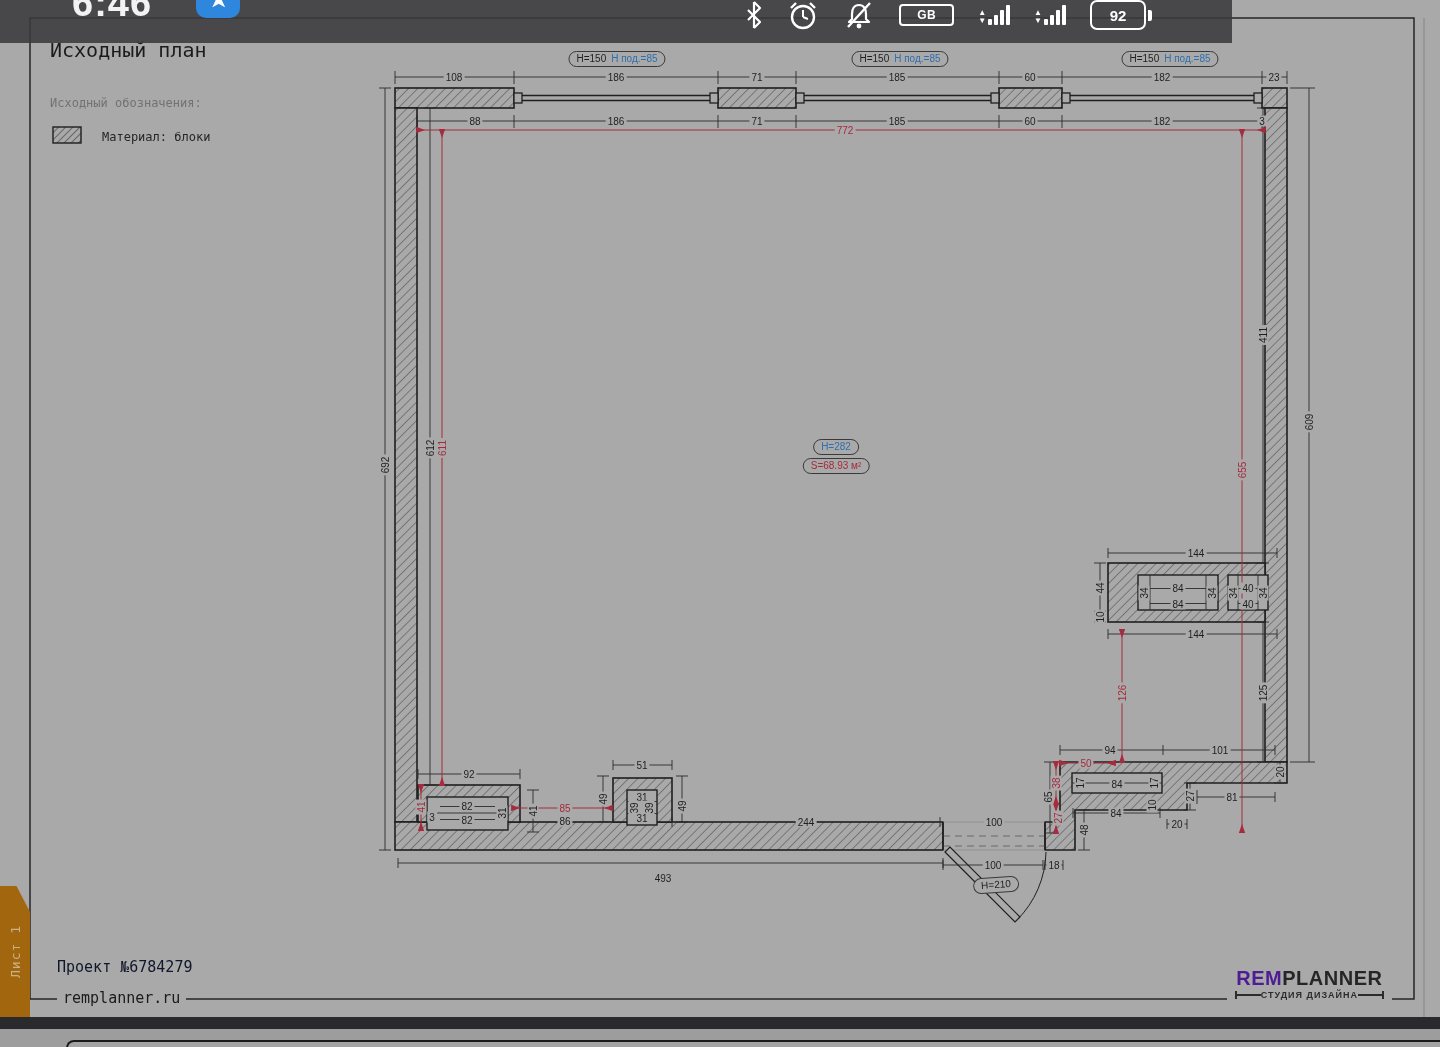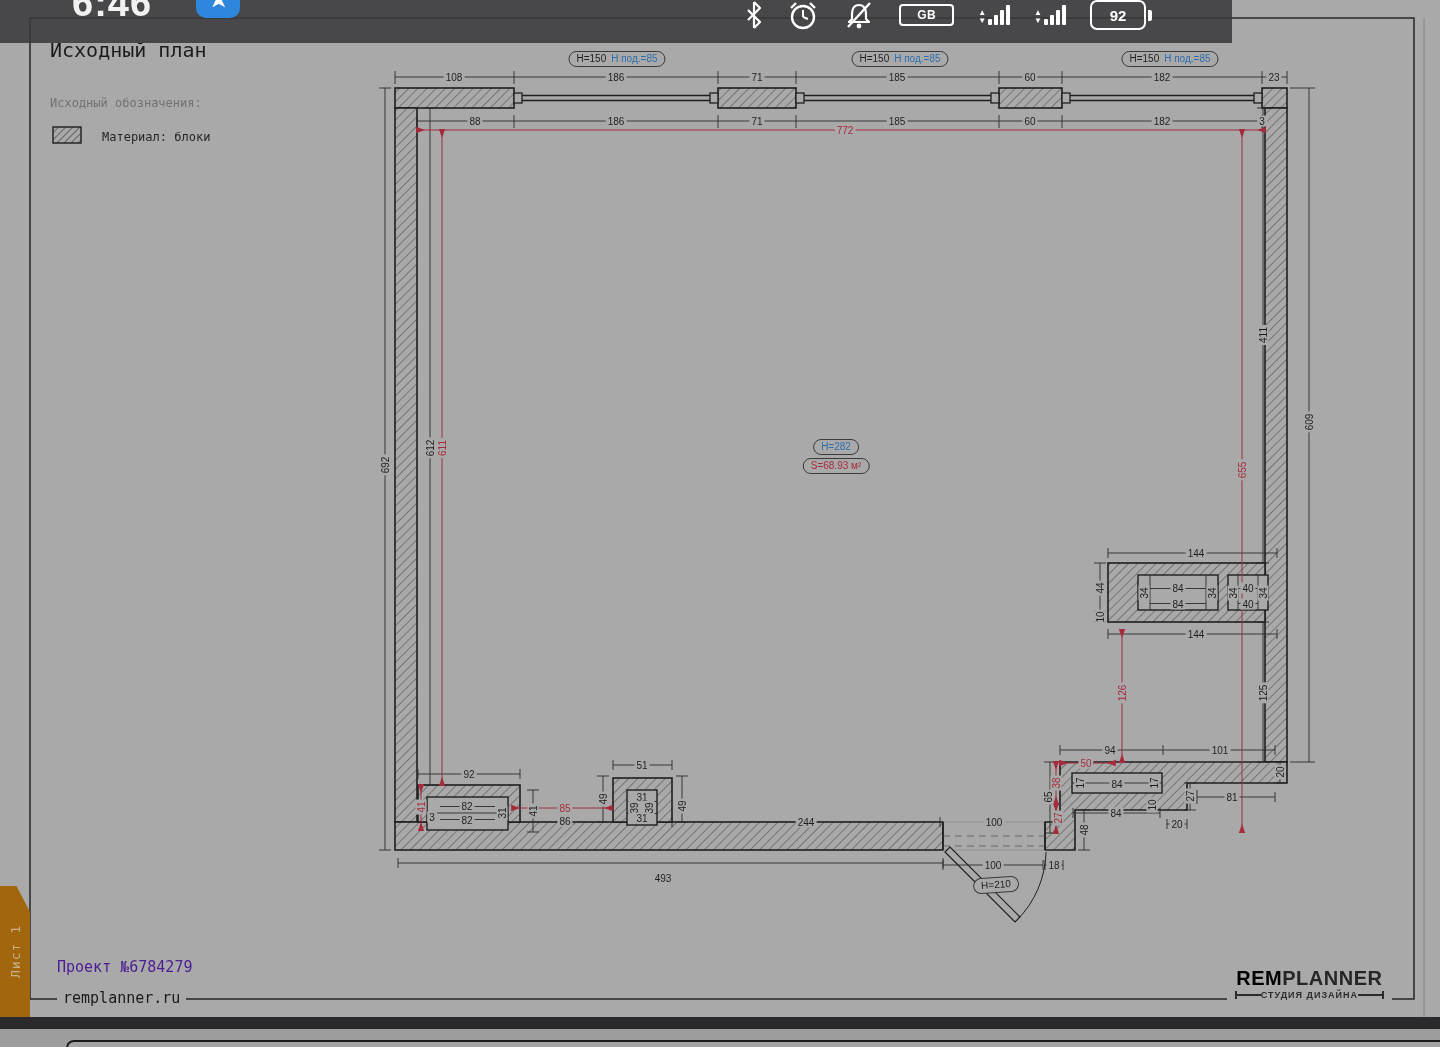--- a/index.html
+++ b/index.html
@@ -27,33 +27,33 @@
   #sb-batt .shell{width:52px;height:26px;border:2.5px solid #fff;border-radius:7px;
         display:flex;align-items:center;justify-content:center;
         color:#fff;font-size:15px;font-weight:bold;}
   #sb-batt .nub{width:4px;height:11px;background:#fff;border-radius:0 2px 2px 0;margin-left:2px;}
   
   .mono{font-family:"DejaVu Sans Mono",monospace;}
   #title{position:absolute;left:50px;top:38px;font-size:20px;color:#1b1b1b;z-index:10;}
   #legend-head{position:absolute;left:50px;top:96px;font-size:12px;color:#727272;z-index:10;}
   #legend-item{position:absolute;left:52px;top:126px;display:flex;align-items:flex-end;gap:20px;z-index:10;}
   #legend-item .lab{font-size:12px;color:#262626;}
-  #project{position:absolute;left:57px;top:958px;font-size:15px;color:#4c1d95;z-index:10;}
+  #project{position:absolute;left:57px;top:958px;font-size:15px;color:#0f172a;z-index:10;}
   #site{position:absolute;left:57px;top:989px;font-size:15px;color:#1b1b1b;z-index:10;
         background:#a9a9a9;padding:0 6px;}
   
   #sheet-tab{position:absolute;left:0;top:886px;width:30px;height:131px;background:#a2660e;
      clip-path:polygon(0 0,55% 0,100% 26px,100% 100%,0 100%);z-index:20;
      display:flex;align-items:center;justify-content:center;}
   #sheet-tab span{writing-mode:vertical-rl;transform:rotate(180deg);color:#c9b287;
      font-size:13px;letter-spacing:1px;}
   
   #logo{position:absolute;right:48px;top:968px;z-index:10;text-align:center;background:#a9a9a9;padding:0 8px;}
   #logo .row1{font-size:20px;font-weight:bold;letter-spacing:0.5px;line-height:20px;}
-  #logo .rem{color:#000000;} #logo .planner{color:#262626;}
+  #logo .rem{color:#4c1d95;} #logo .planner{color:#262626;}
   #logo .row2{display:flex;align-items:center;gap:0;margin-top:2px;}
   #logo .row2 .ln{height:2px;width:26px;background:#2c2c2c;position:relative;}
   #logo .row2 .ln::before,#logo .row2 .ln::after{content:"";position:absolute;top:-3px;width:2px;height:8px;background:#2c2c2c;}
   #logo .row2 .ln.l::before{left:0;} #logo .row2 .ln.l::after{display:none;}
   #logo .row2 .ln.r::after{right:0;} #logo .row2 .ln.r::before{display:none;}
   #logo .sub{font-size:9px;font-weight:bold;color:#2c2c2c;letter-spacing:1px;}
   
   #strip{position:absolute;left:0;top:1017px;width:1440px;height:12px;background:#2a2a2c;z-index:25;}
   #below{position:absolute;left:0;top:1029px;width:1440px;height:18px;background:#9d9d9d;z-index:24;}
   #nextsheet{position:absolute;left:66px;top:1040px;right:-12px;height:12px;background:#a4a4a4;

